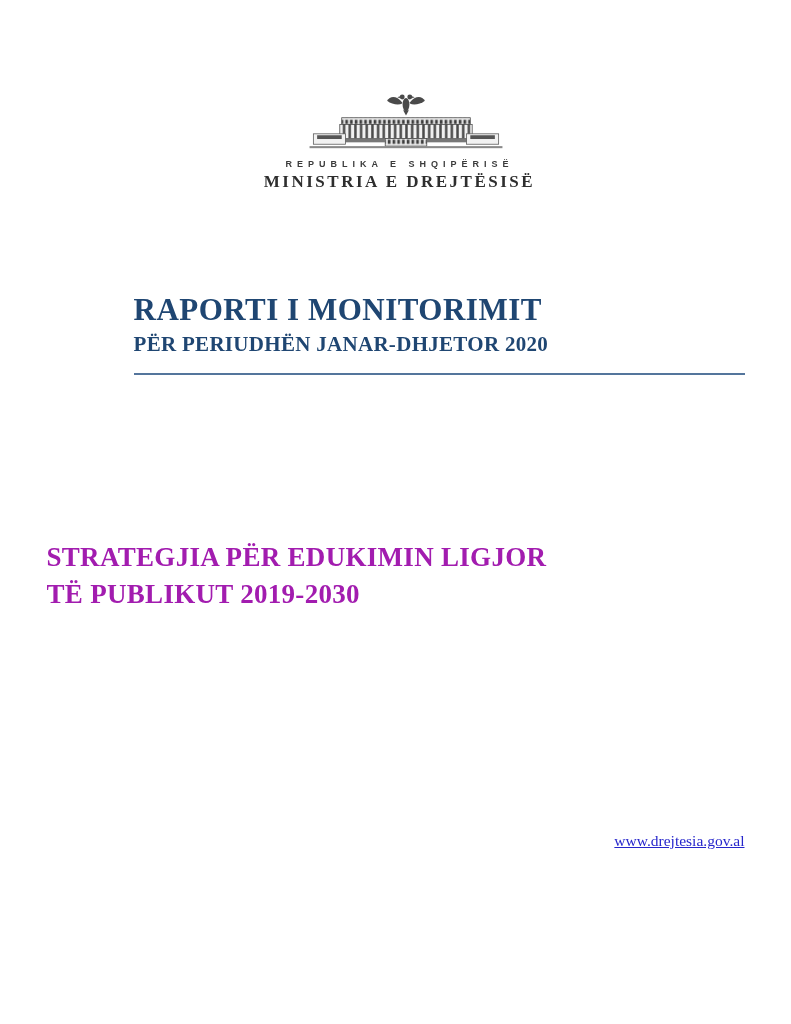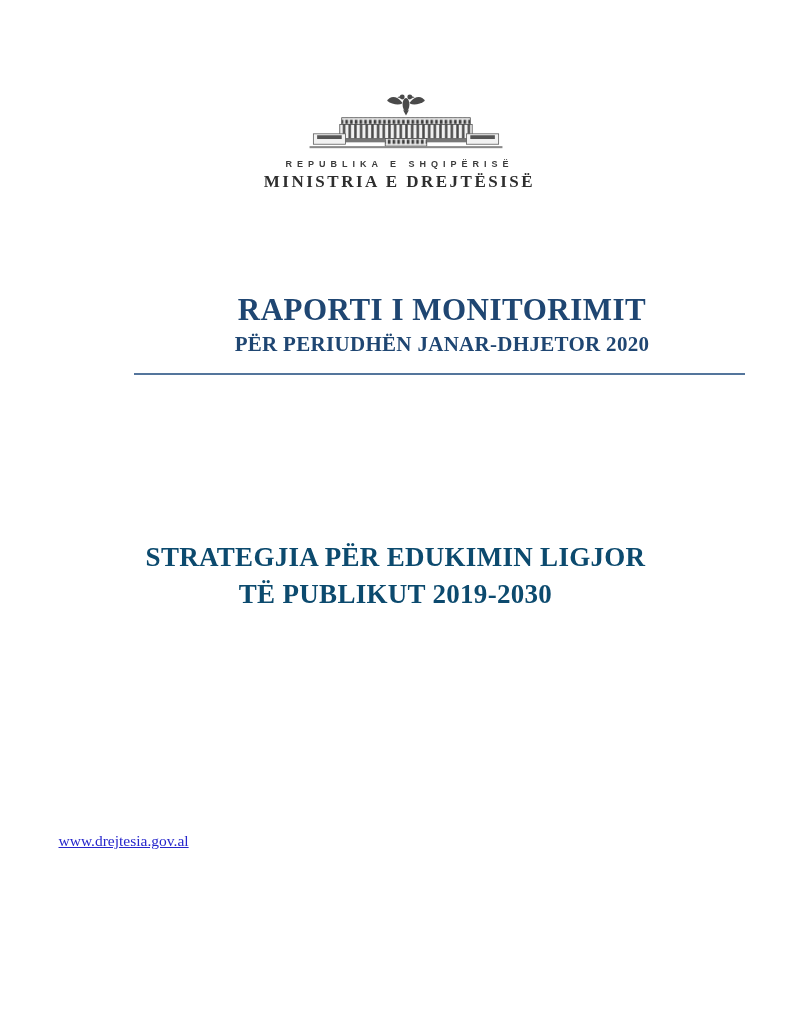--- a/index.html
+++ b/index.html
@@ -47,21 +47,20 @@
     color: #2e2e2e;
     transform: translateX(4px);
   }
 
   
   .title-block {
     position: absolute;
     top: 292px;
     left: 87px;
     width: 617px;
-    text-align: center;
     color: #1f4672;
     border-bottom: 2px solid #54759c;
     padding-bottom: 12px;
   }
   .title-line1 {
     font-size: 31px;
     font-weight: bold;
     line-height: 36px;
     letter-spacing: 0.5px;
   }
@@ -71,37 +70,36 @@
     line-height: 33px;
     letter-spacing: 0.3px;
   }
 
   
   .subtitle-block {
     position: absolute;
     top: 539px;
     left: 0;
     width: 100%;
-    text-align: center;
-    color: #0c4a6e;
+    color: #a21caf;
   }
   .subtitle-line {
     font-size: 27px;
     font-weight: bold;
     line-height: 37px;
     letter-spacing: 0.3px;
   }
 
   
   .link-block {
     position: absolute;
     top: 832px;
-    left: 12px;
+    left: 0;
     width: 100%;
-    text-align: left;
+    text-align: right;
   }
   .site-link {
     font-size: 15.5px;
     color: #2626cc;
     text-decoration: underline;
     cursor: pointer;
   }
 </style>
 </head>
 <body>

